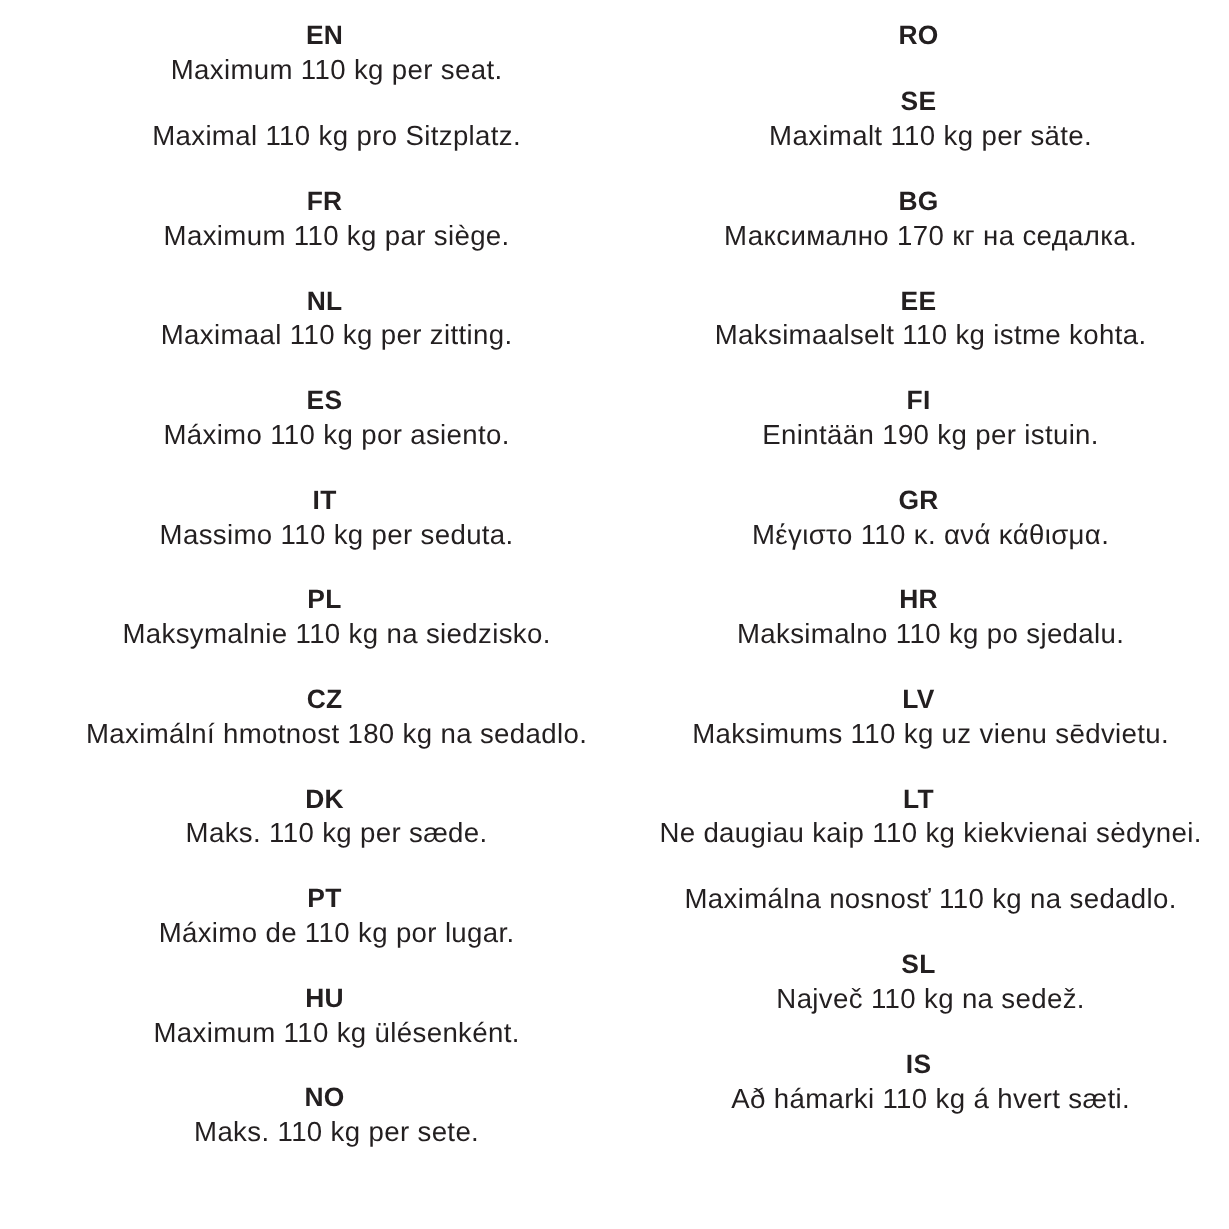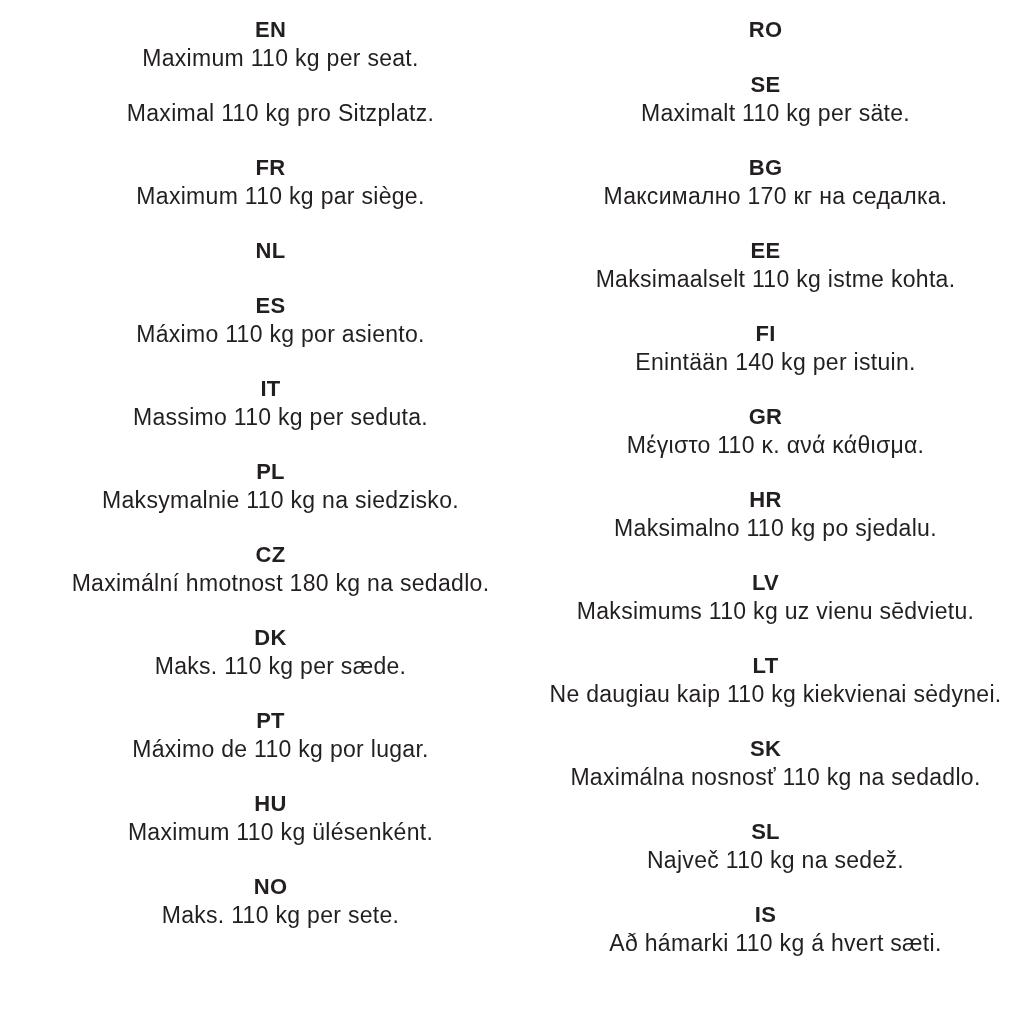--- a/index.html
+++ b/index.html
@@ -69,20 +69,21 @@
     <div class="text">Maximal 110 kg pro Sitzplatz.</div>
   </div>
 
   <div class="entry">
     <div class="code">FR</div>
     <div class="text">Maximum 110 kg par siège.</div>
   </div>
 
   <div class="entry">
     <div class="code">NL</div>
+    <div class="text">Maximaal 110 kg per zitting.</div>
   </div>
 
   <div class="entry">
     <div class="code">ES</div>
     <div class="text">Máximo 110 kg por asiento.</div>
   </div>
 
   <div class="entry">
     <div class="code">IT</div>
     <div class="text">Massimo 110 kg per seduta.</div>
@@ -133,21 +134,21 @@
     <div class="text">Максимално 170 кг на седалка.</div>
   </div>
 
   <div class="entry">
     <div class="code">EE</div>
     <div class="text">Maksimaalselt 110 kg istme kohta.</div>
   </div>
 
   <div class="entry">
     <div class="code">FI</div>
-    <div class="text">Enintään 140 kg per istuin.</div>
+    <div class="text">Enintään 190 kg per istuin.</div>
   </div>
 
   <div class="entry">
     <div class="code">GR</div>
     <div class="text">Μέγιστο 110 κ. ανά κάθισμα.</div>
   </div>
 
   <div class="entry">
     <div class="code">HR</div>
     <div class="text">Maksimalno 110 kg po sjedalu.</div>
@@ -157,21 +158,20 @@
     <div class="code">LV</div>
     <div class="text">Maksimums 110 kg uz vienu sēdvietu.</div>
   </div>
 
   <div class="entry">
     <div class="code">LT</div>
     <div class="text">Ne daugiau kaip 110 kg kiekvienai sėdynei.</div>
   </div>
 
   <div class="entry">
-    <div class="code">SK</div>
     <div class="text">Maximálna nosnosť 110 kg na sedadlo.</div>
   </div>
 
   <div class="entry">
     <div class="code">SL</div>
     <div class="text">Največ 110 kg na sedež.</div>
   </div>
 
   <div class="entry">
     <div class="code">IS</div>

